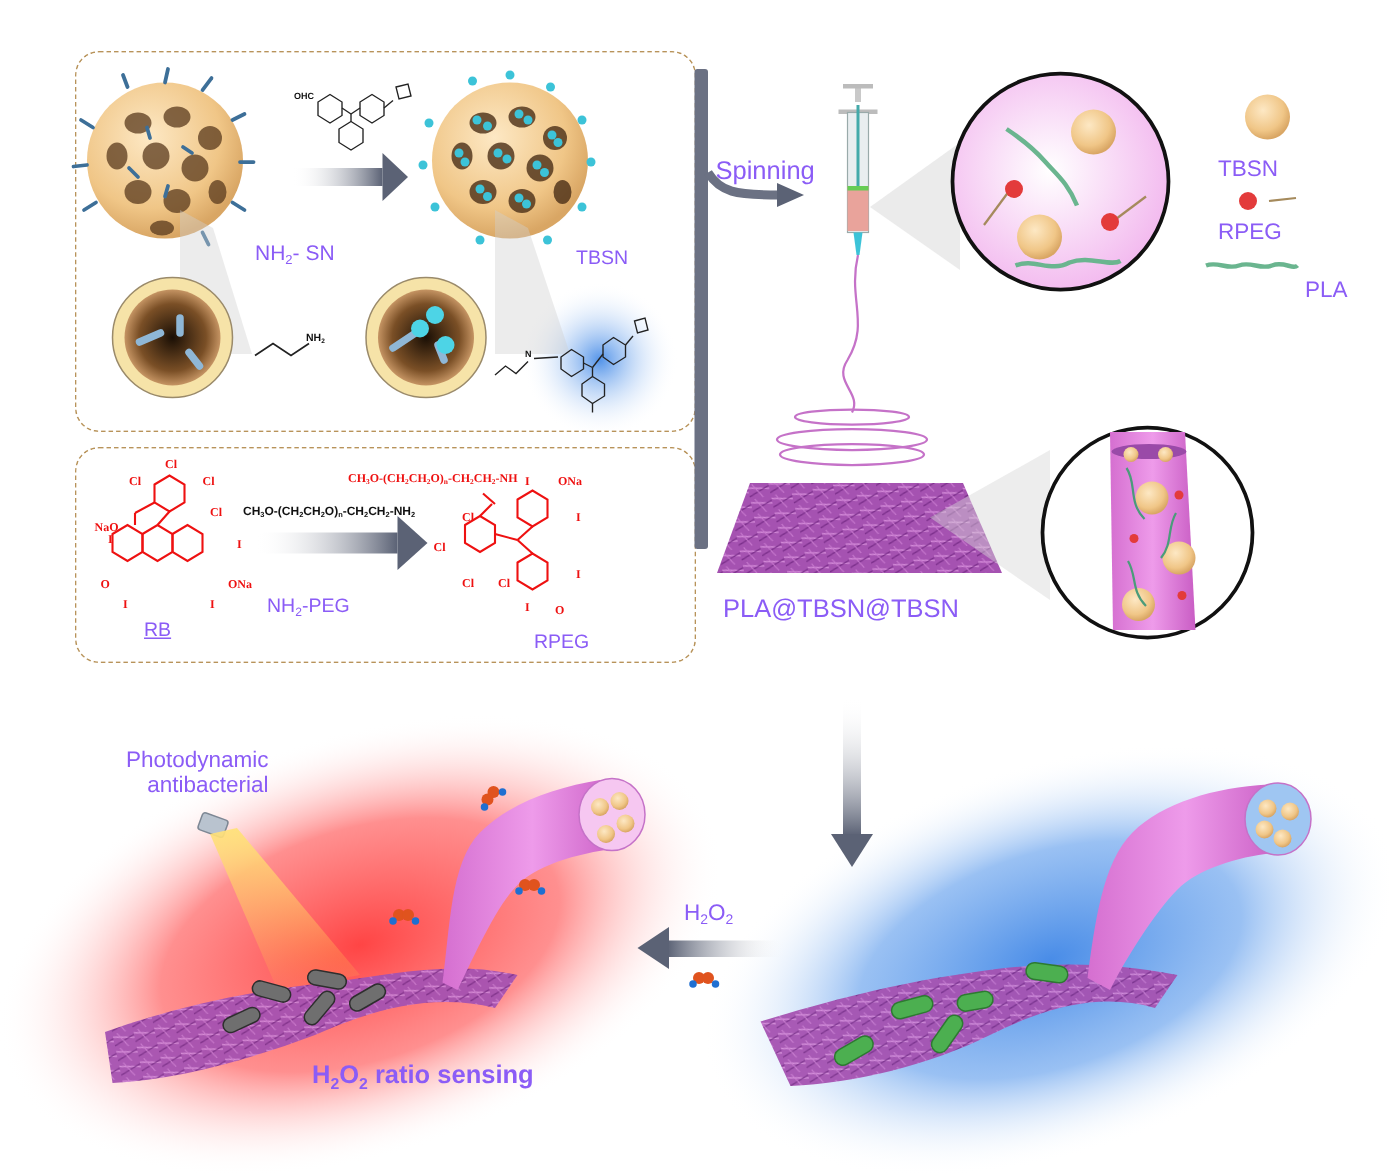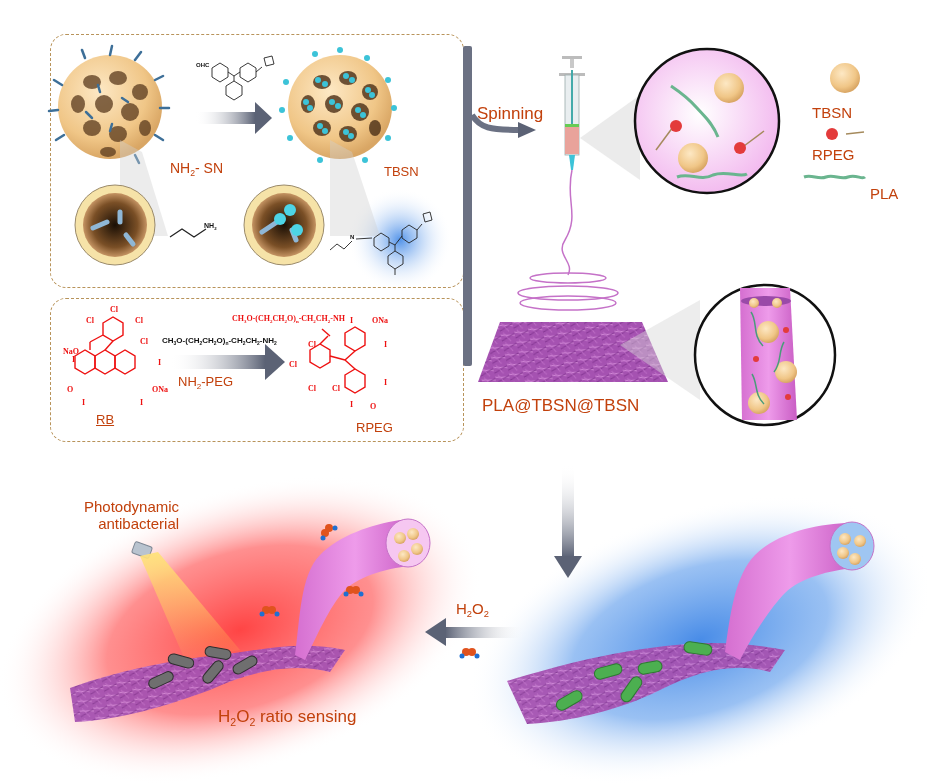--- a/index.html
+++ b/index.html
@@ -1,18 +1,18 @@
 <!DOCTYPE html>
 <html><head>
 <meta charset="utf-8">
 <style>
   html, body { margin: 0; padding: 0; background: #ffffff; }
   body { width: 927px; height: 784px; position: relative; overflow: hidden;
          font-family: "Liberation Sans", "DejaVu Sans", sans-serif; color: #111; }
-  .label { position: absolute; font-size: 15px; color: #c2410c; white-space: nowrap; }
+  .label { position: absolute; font-size: 15px; color: #8b5cf6; white-space: nowrap; }
   .label-lg { font-size: 17px; }
   .panel { position: absolute; border: 1.5px dashed #b8935a; border-radius: 16px; }
   sub { font-size: 0.62em; vertical-align: -0.35em; }
   .chem { position: absolute; font-size: 8px; font-weight: bold; white-space: nowrap; }
   .chem-red { color: #ee1111; font-family: Liberation Serif, serif; }
   .chem-black { color: #111; }
   svg { position: absolute; overflow: visible; }
 </style>
 </head>
 <body>
@@ -268,21 +268,21 @@
 
 <div class="label" style="left:96px;top:412px;font-size:13px;text-decoration:underline;">RB</div>
 <div class="label" style="left:356px;top:420px;font-size:13px;">RPEG</div>
 
 <div class="chem chem-black" style="left:162px;top:336px;font-size:8px;">
   <span>CH</span><sub>3</sub><span>O-(CH</span><sub>2</sub><span>CH</span><sub>2</sub><span>O)</span><sub>n</sub><span>-CH</span><sub>2</sub><span>CH</span><sub>2</sub><span>-NH</span><sub>2</sub>
 </div>
 <div class="chem chem-red" style="left:232px;top:314px;font-size:8px;">
   <span>CH</span><sub>3</sub><span>O-(CH</span><sub>2</sub><span>CH</span><sub>2</sub><span>O)</span><sub>n</sub><span>-CH</span><sub>2</sub><span>CH</span><sub>2</sub><span>-NH</span>
 </div>
-<div class="label" style="left:178px;top:374px;font-size:13px;">
+<div class="label" style="left:178px;top:396px;font-size:13px;">
   <span>NH</span><sub>2</sub><span>-PEG</span>
 </div>
 
 <div class="chem chem-red" style="left:110px;top:305px;">Cl</div>
 <div class="chem chem-red" style="left:86px;top:316px;">Cl</div>
 <div class="chem chem-red" style="left:135px;top:316px;">Cl</div>
 <div class="chem chem-red" style="left:140px;top:337px;">Cl</div>
 <div class="chem chem-red" style="left:63px;top:347px;">NaO</div>
 <div class="chem chem-red" style="left:67px;top:385px;">O</div>
 <div class="chem chem-red" style="left:152px;top:385px;">ONa</div>
@@ -452,15 +452,15 @@
 
 <div class="label" style="left:84px;top:498px;text-align:right;line-height:17px;">
   <div>Photodynamic</div>
   <div>antibacterial</div>
 </div>
 
 <div class="label" style="left:456px;top:600px;">
   <span>H</span><sub>2</sub><span>O</span><sub>2</sub>
 </div>
 
-<div class="label label-lg" style="left:218px;top:707px;">
+<div class="label label-lg" style="left:208px;top:707px;font-weight:bold;">
   <span>H</span><sub>2</sub><span>O</span><sub>2</sub><span> ratio sensing</span>
 </div>
 
 </body></html>

